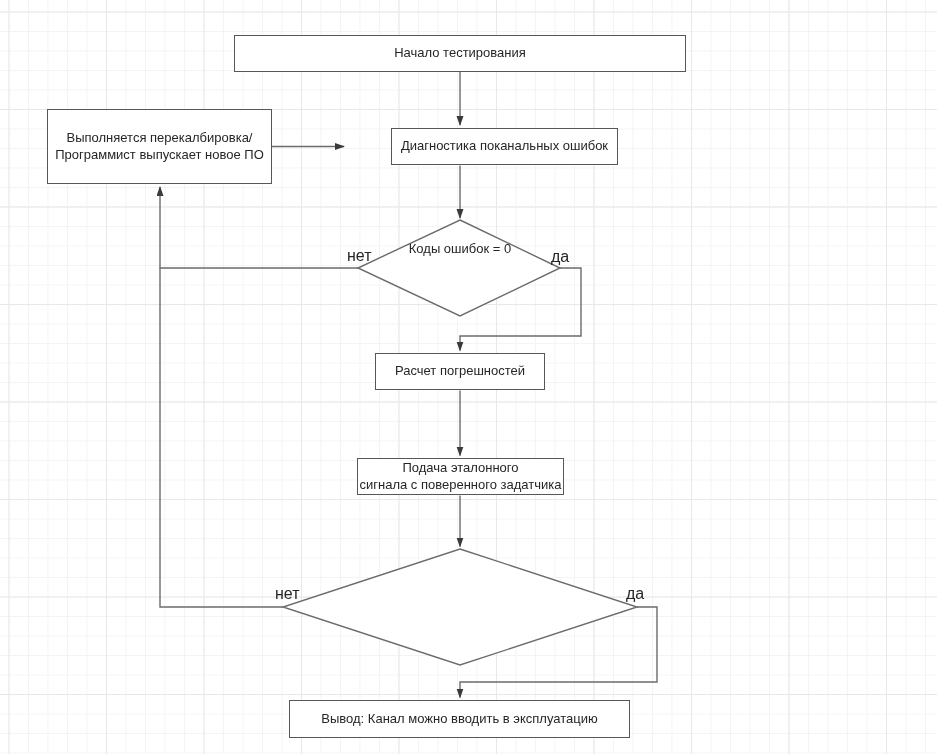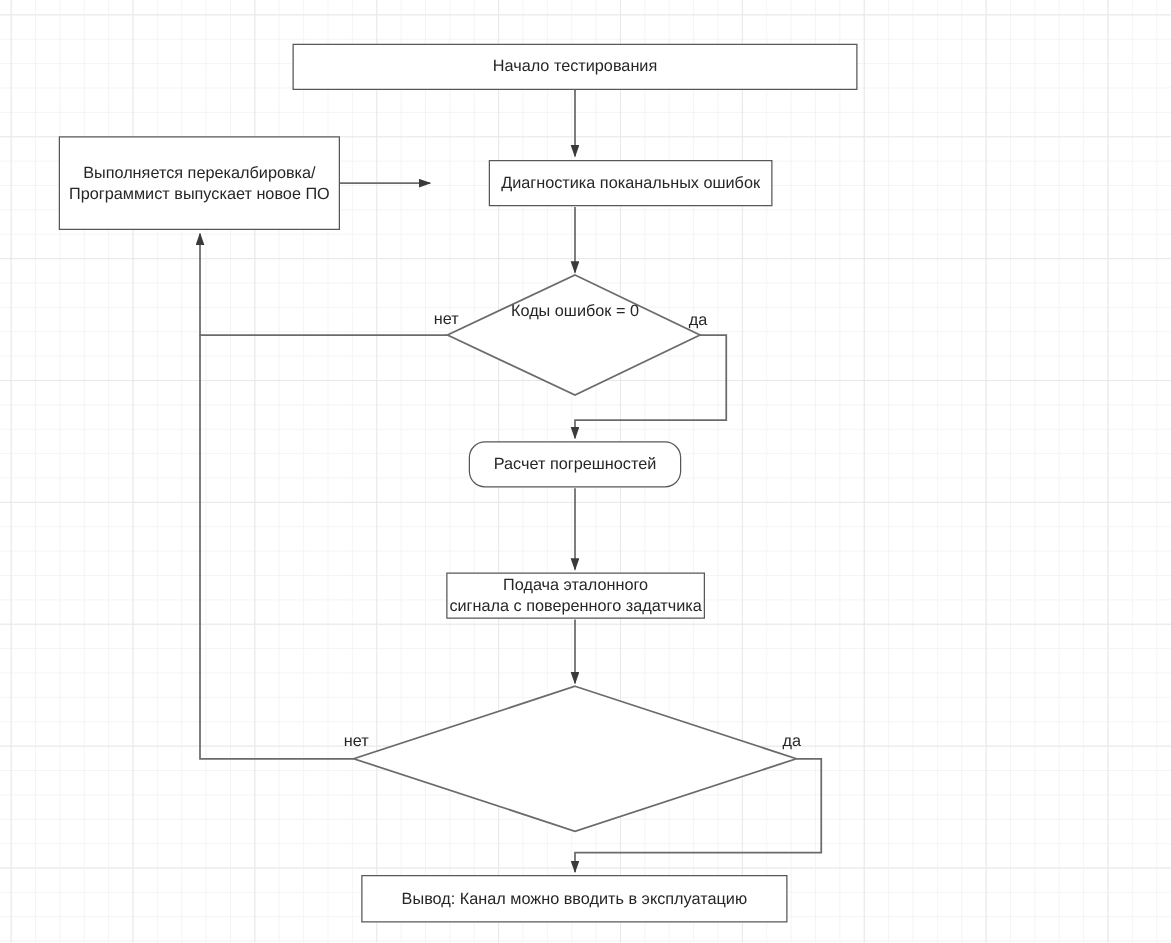--- a/index.html
+++ b/index.html
@@ -57,31 +57,31 @@
   .dlabel {
     position: absolute;
     display: flex;
     align-items: flex-start;
     justify-content: center;
     pointer-events: none;
   }
 
   .edge-label {
     position: absolute;
-    font-size: 13px;
+    font-size: 16px;
     color: #262626;
     pointer-events: none;
     text-align: right;
   }
 
   
   #node-start        { left: 234px; top: 35px;  width: 452px; height: 37px; }
   #node-recal        { left: 47px;  top: 109px; width: 225px; height: 75px; }
   #node-diag         { left: 347px; top: 128px; width: 227px; height: 37px; margin-left: 44px; }
-  #node-calc         { left: 375px; top: 353px; width: 170px; height: 37px; border-radius: 13px; }
+  #node-calc         { left: 375px; top: 353px; width: 170px; height: 37px; }
   #node-ref          { left: 357px; top: 458px; width: 207px; height: 37px; }
   #node-conclusion   { left: 289px; top: 700px; width: 341px; height: 38px; }
 
   #dlabel-codes      { left: 359px; top: 241px; width: 202px; height: 54px; }
   #dlabel-accuracy   { left: 300px; top: 581px; width: 320px; height: 52px; }
 
   #lbl-codes-no      { left: 347px; top: 247px; }
   #lbl-codes-yes     { left: 551px; top: 248px; }
   #lbl-acc-no        { left: 275px; top: 585px; }
   #lbl-acc-yes       { left: 626px; top: 585px; }

